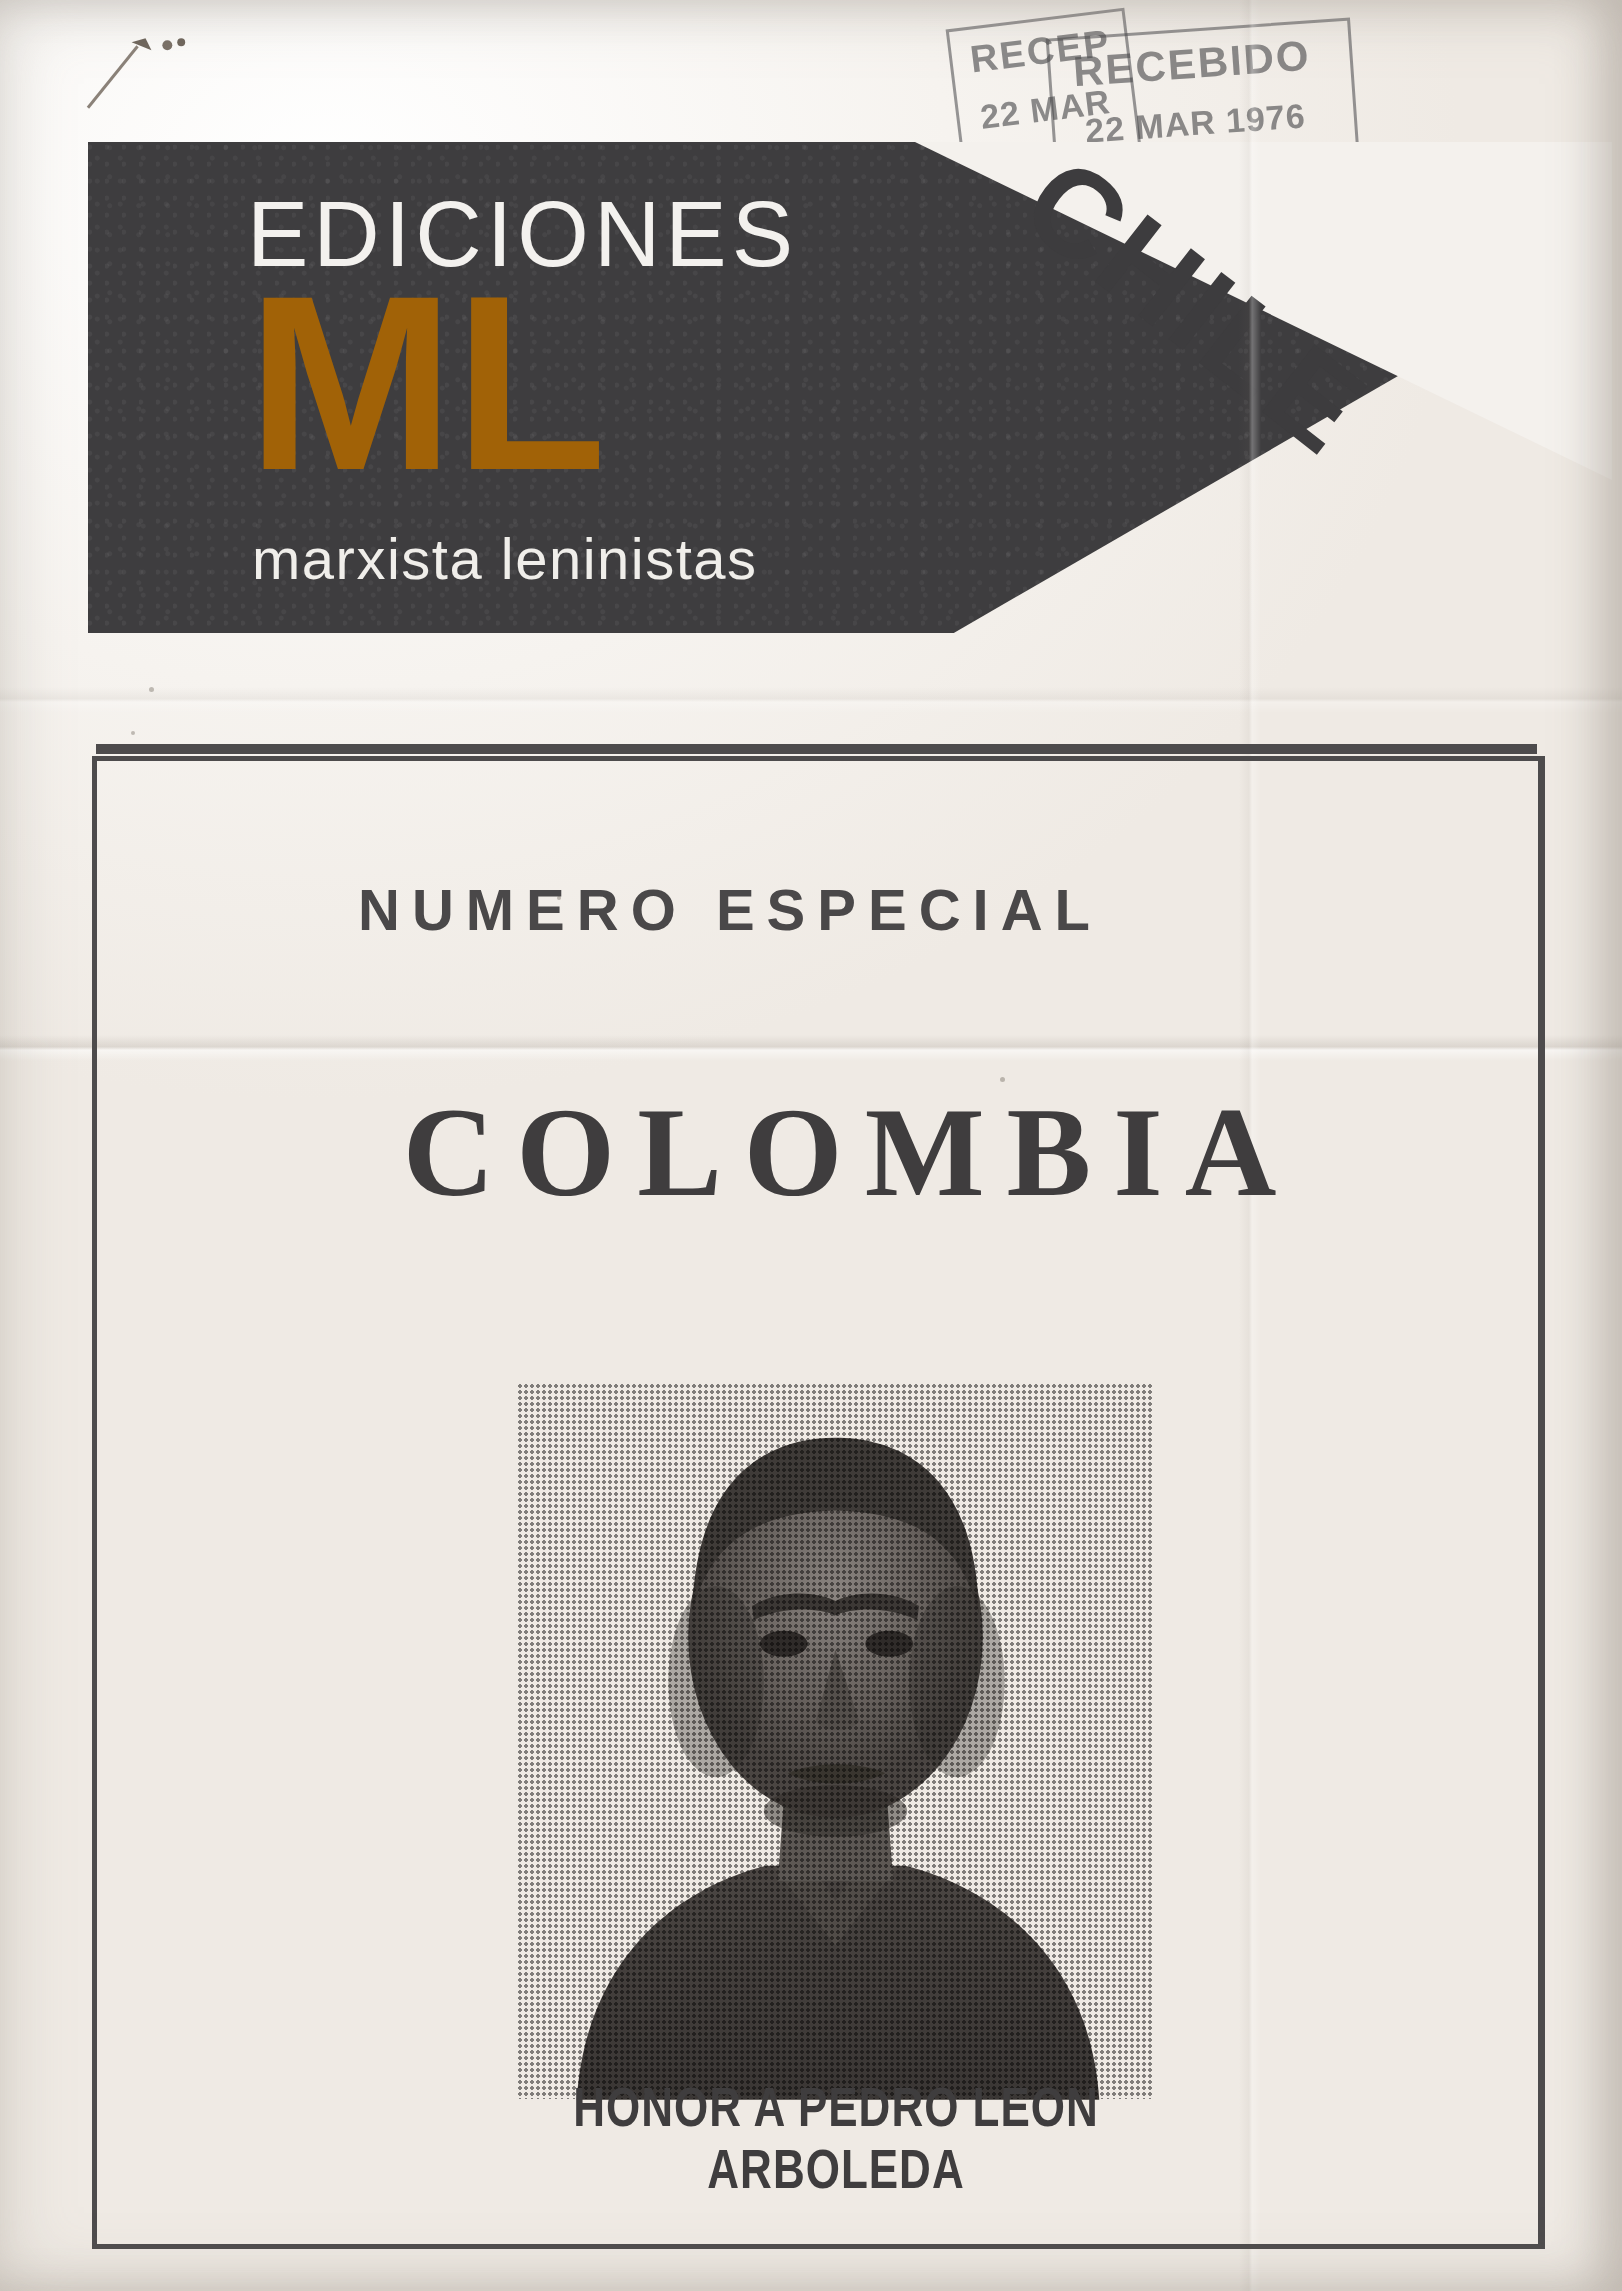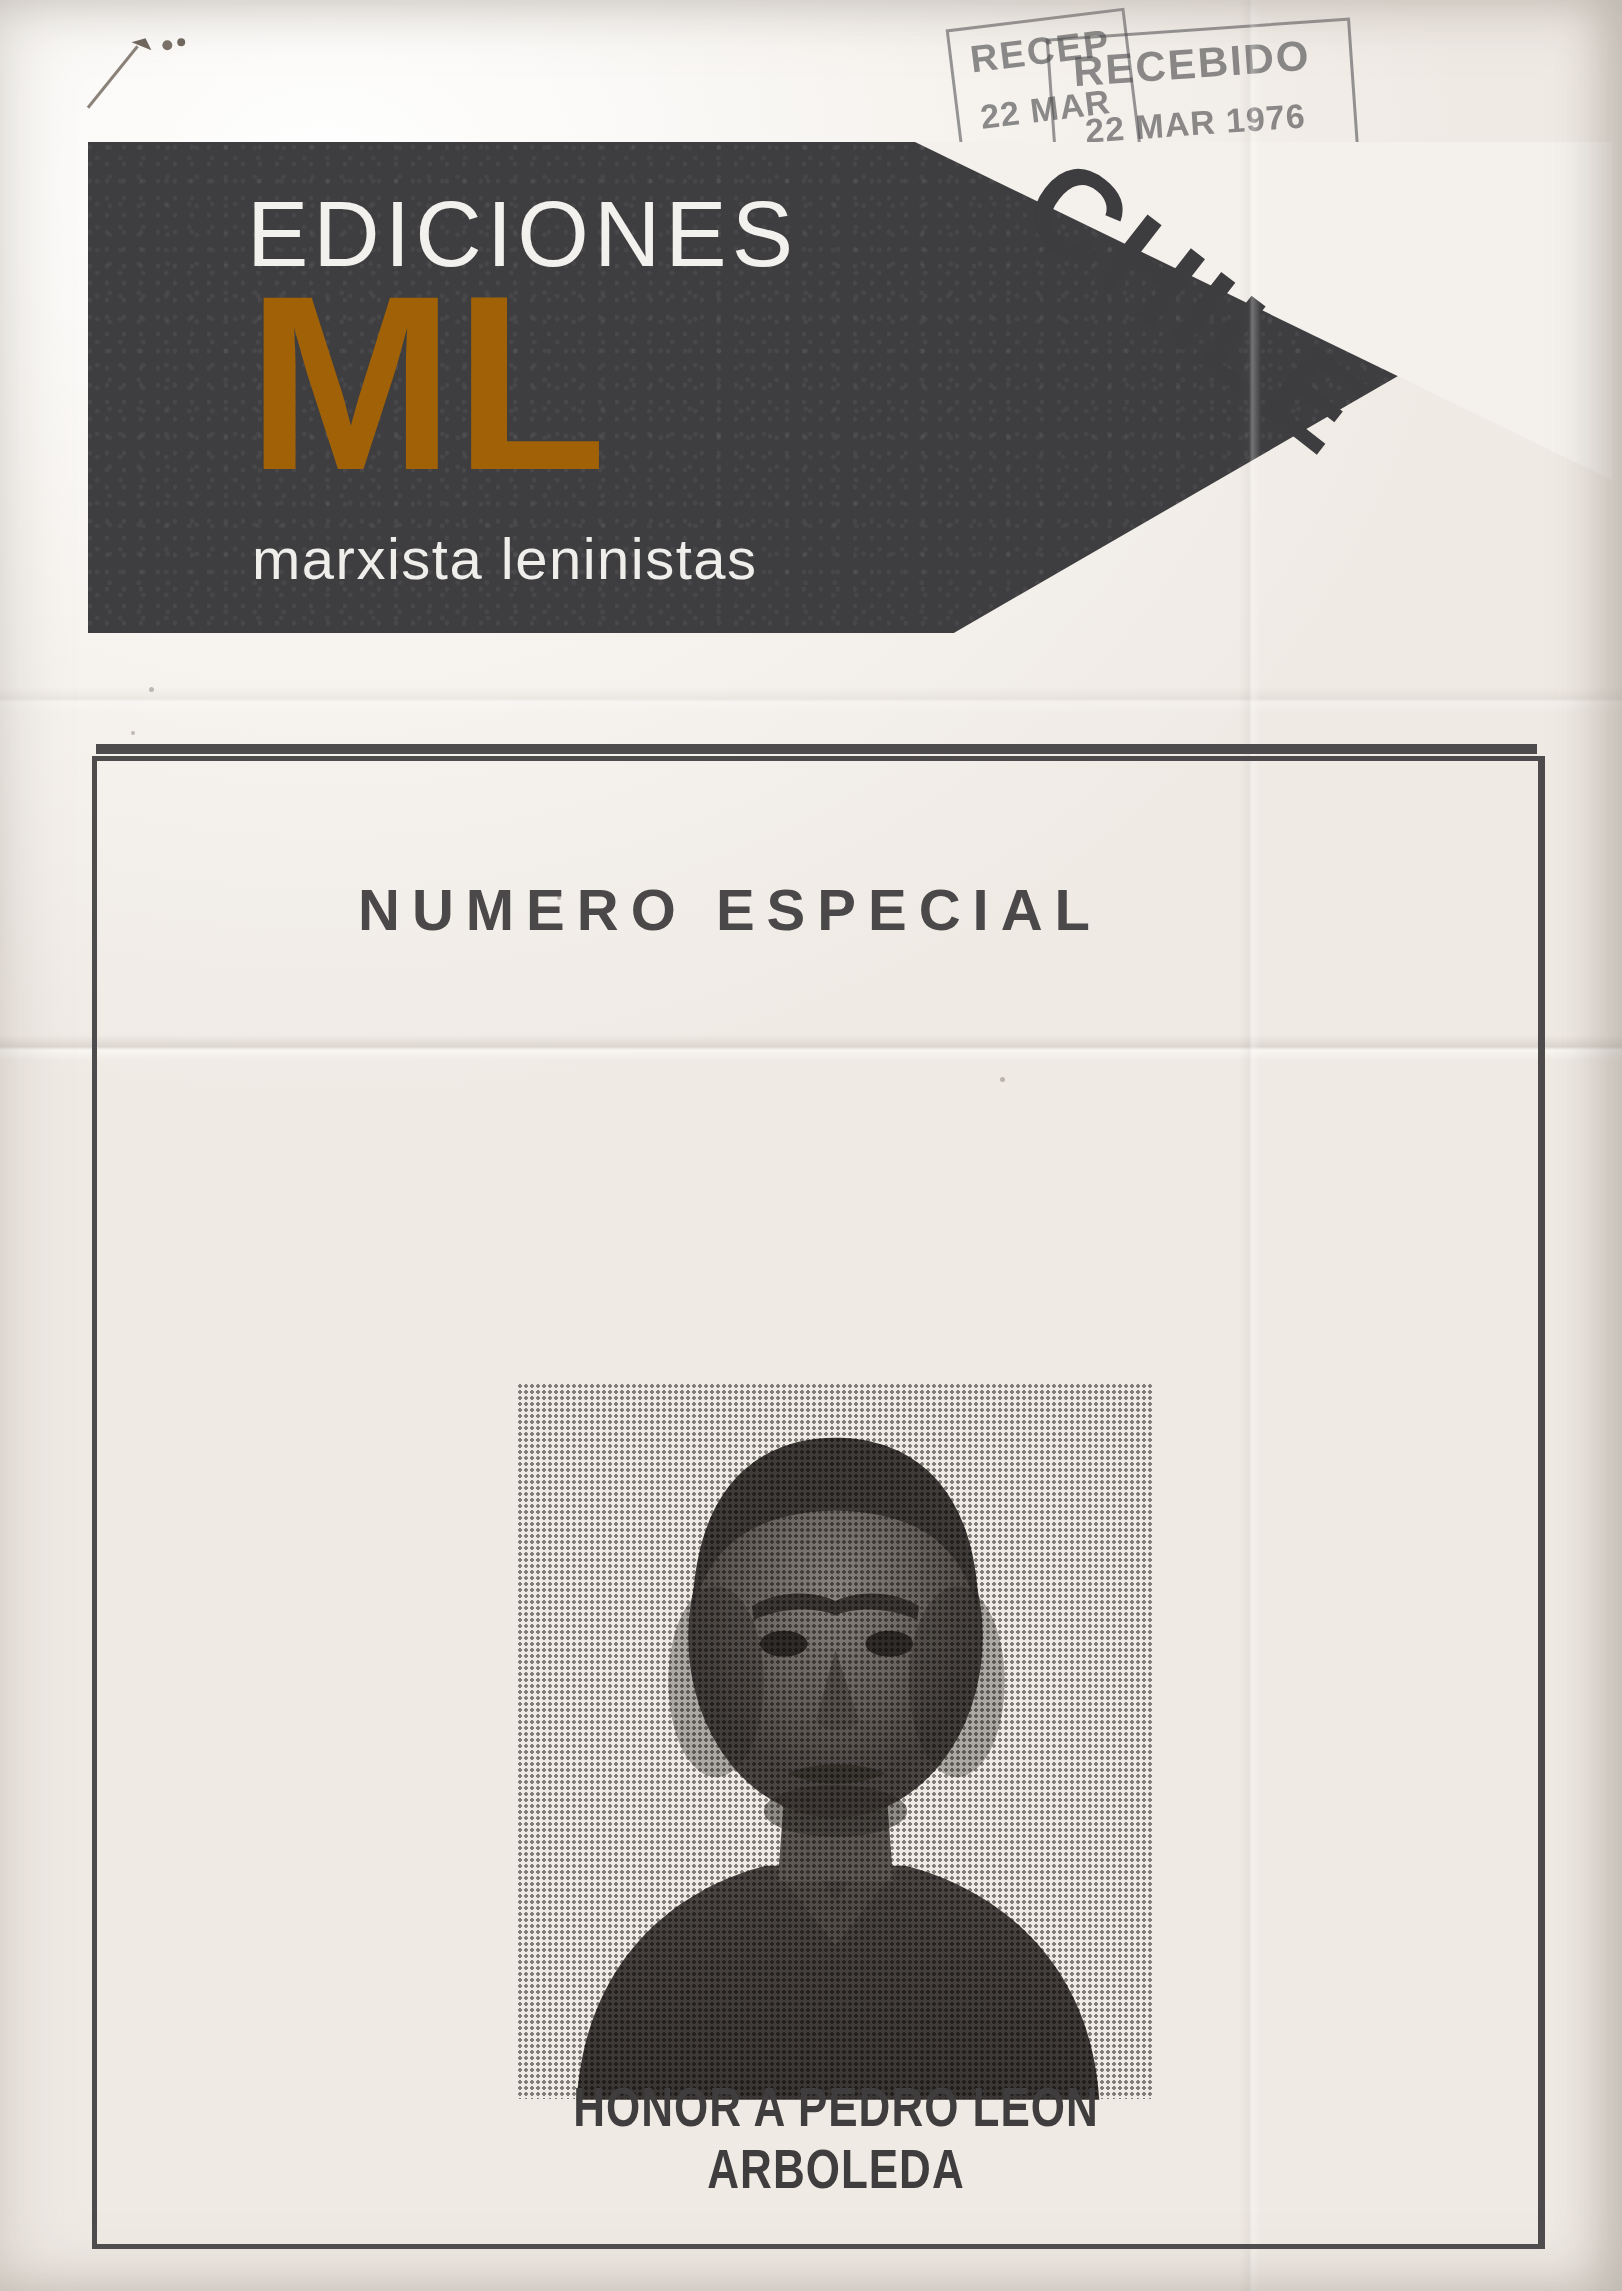--- a/index.html
+++ b/index.html
@@ -294,20 +294,21 @@
   <div class="chile-text">CHILE</div>
 
   <div class="crease-h" style="top: 1035px;"></div>
   <div class="crease-h" style="top: 687px; opacity:.5;"></div>
   <div class="crease-v" style="left: 1239px; opacity:.7;"></div>
 
   <div class="frame-inner-line"></div>
   <div class="frame"></div>
 
   <div class="numero-especial">NUMERO   ESPECIAL</div>
+  <div class="colombia">COLOMBIA</div>
 
   <div class="portrait-wrap">
     <svg class="portrait" viewBox="0 0 640 720" preserveAspectRatio="none">
       <defs>
         <radialGradient id="faceg" cx="50%" cy="38%" r="52%">
           <stop offset="0%" stop-color="#8a8480"></stop>
           <stop offset="55%" stop-color="#6a6460"></stop>
           <stop offset="100%" stop-color="#4a4542"></stop>
         </radialGradient>
         <linearGradient id="bodyg" x1="0" y1="0" x2="0" y2="1">

